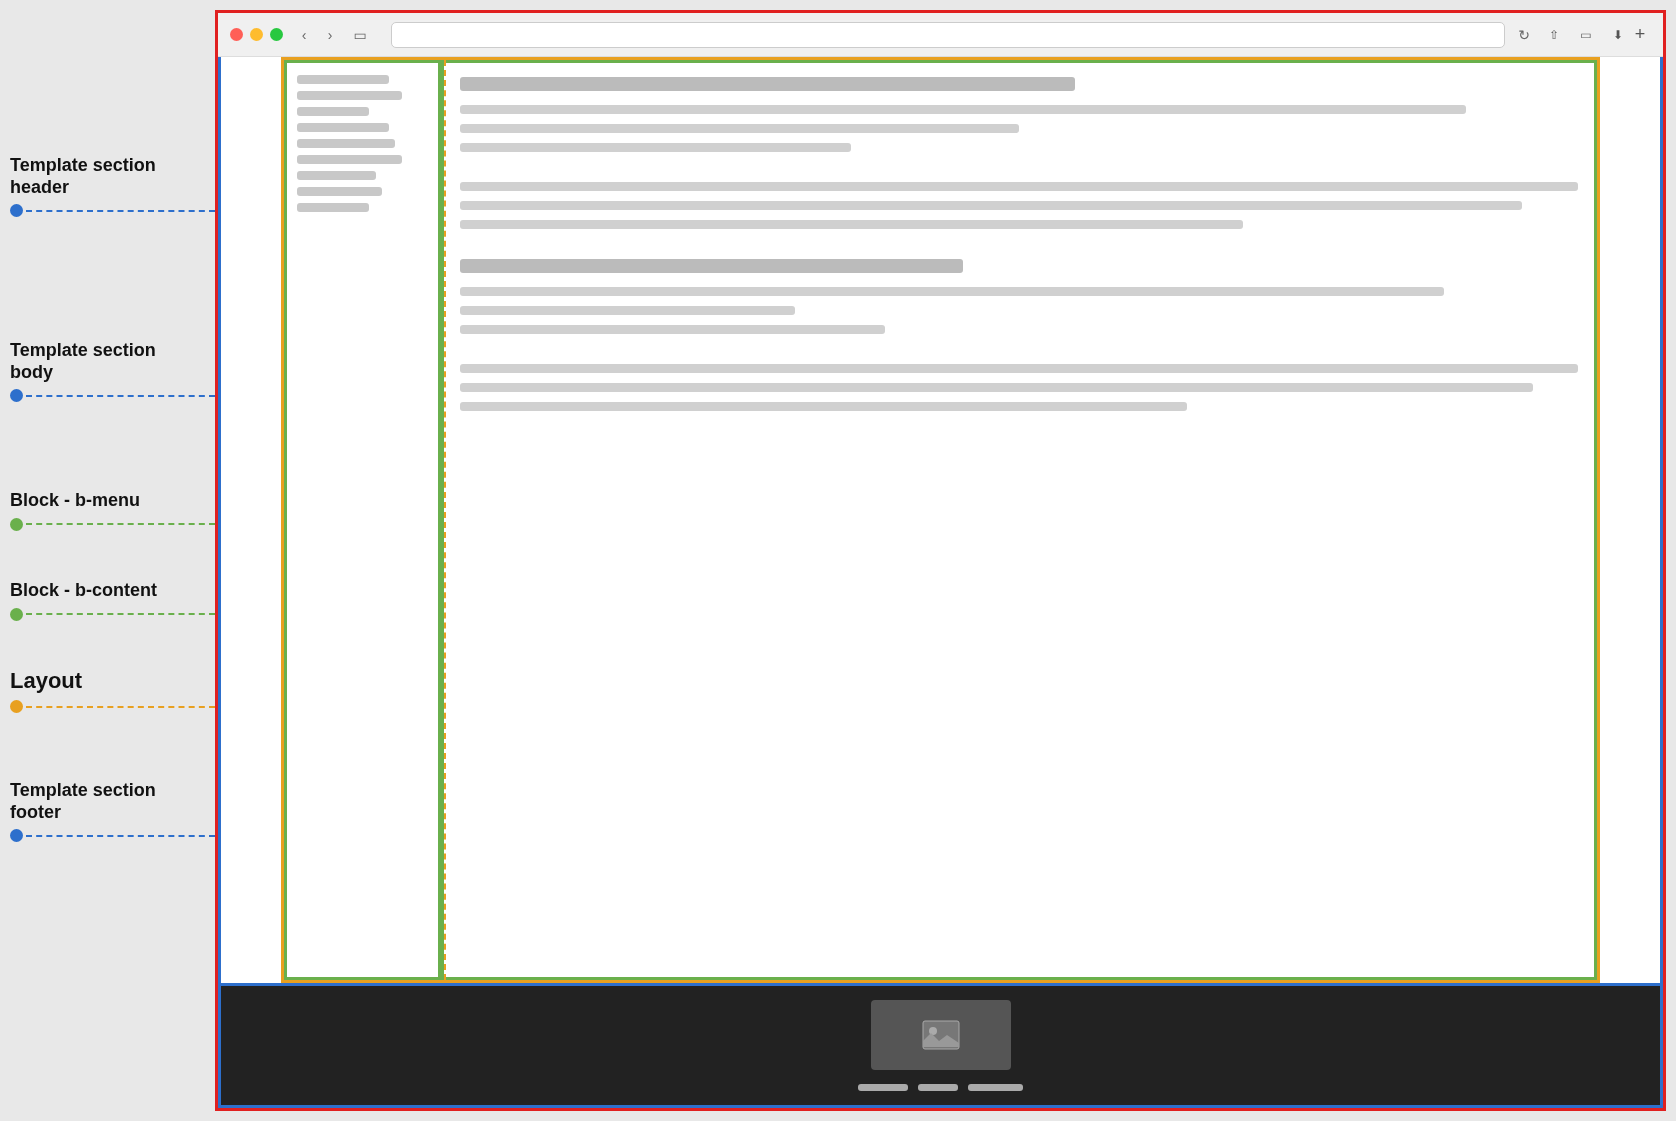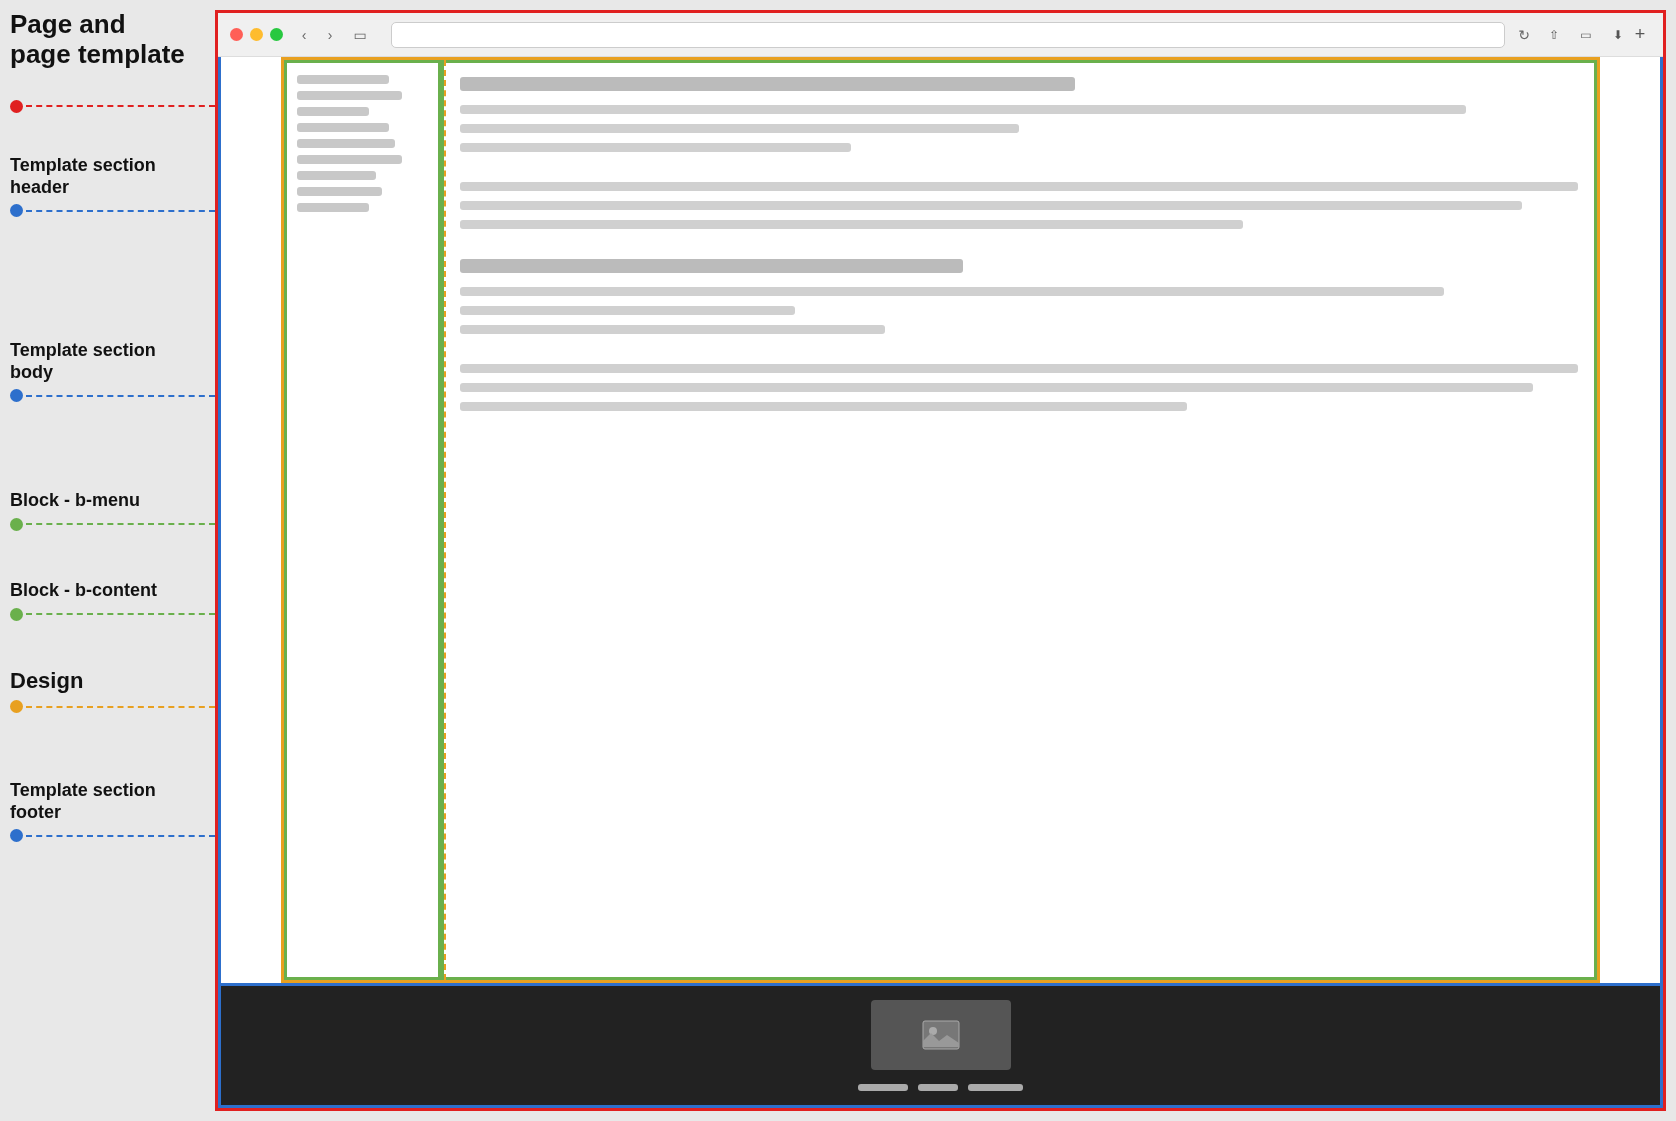--- a/index.html
+++ b/index.html
@@ -372,27 +372,20 @@
     .dline-red { border-color: #e02020; }
     .dline-blue { border-color: #2d6fcc; }
     .dline-green { border-color: #6ab04c; }
     .dline-yellow { border-color: #e8a020; }
   </style>
 </head>
 <body>
 
 <div class="left-panel">
 
-  <div class="ann-item" style="top: 10px;">
-    <div class="ann-text-large">Page and<br>page template</div>
-    <div class="ann-dot-row" style="margin-top: 30px;">
-      <div class="dot dot-red"></div>
-      <div class="dline dline-red"></div>
-    </div>
-  </div>
 
   <div class="ann-item" style="top: 155px;">
     <div class="ann-text">Template section<br>header</div>
     <div class="ann-dot-row" style="margin-top: 6px;">
       <div class="dot dot-blue"></div>
       <div class="dline dline-blue"></div>
     </div>
   </div>
 
   <div class="ann-item" style="top: 340px;">
@@ -413,21 +406,21 @@
 
   <div class="ann-item" style="top: 580px;">
     <div class="ann-text">Block - b-content</div>
     <div class="ann-dot-row" style="margin-top: 6px;">
       <div class="dot dot-green"></div>
       <div class="dline dline-green"></div>
     </div>
   </div>
 
   <div class="ann-item" style="top: 668px;">
-    <div class="ann-text" style="font-size:22px;">Design</div>
+    <div class="ann-text" style="font-size:22px;">Layout</div>
     <div class="ann-dot-row" style="margin-top: 6px;">
       <div class="dot dot-yellow"></div>
       <div class="dline dline-yellow"></div>
     </div>
   </div>
 
   <div class="ann-item" style="top: 780px;">
     <div class="ann-text">Template section<br>footer</div>
     <div class="ann-dot-row" style="margin-top: 6px;">
       <div class="dot dot-blue"></div>

